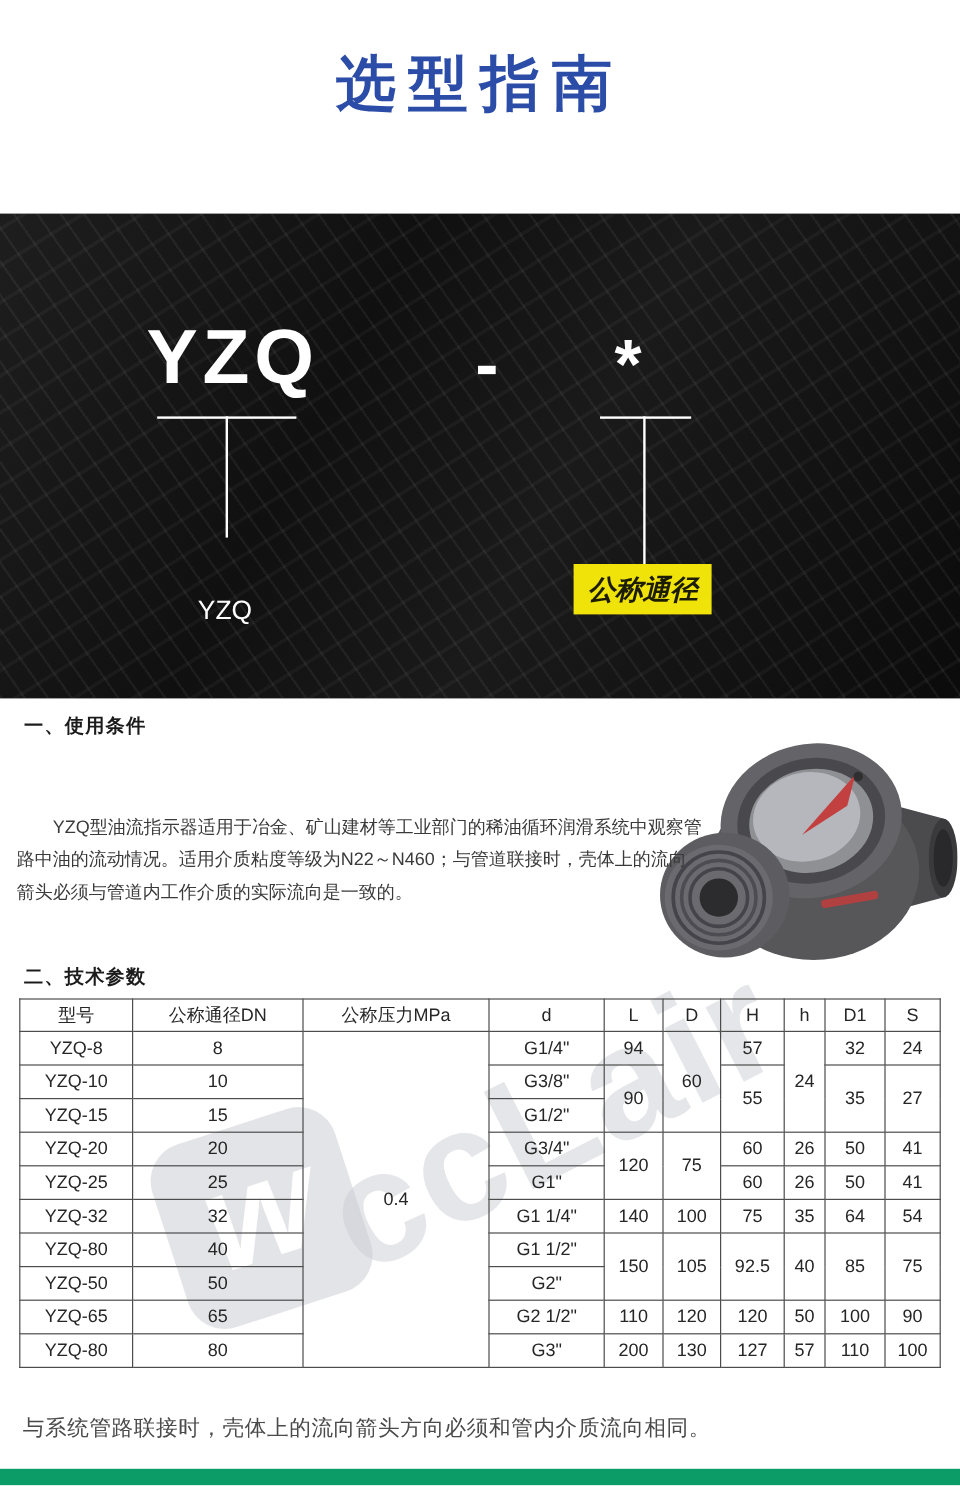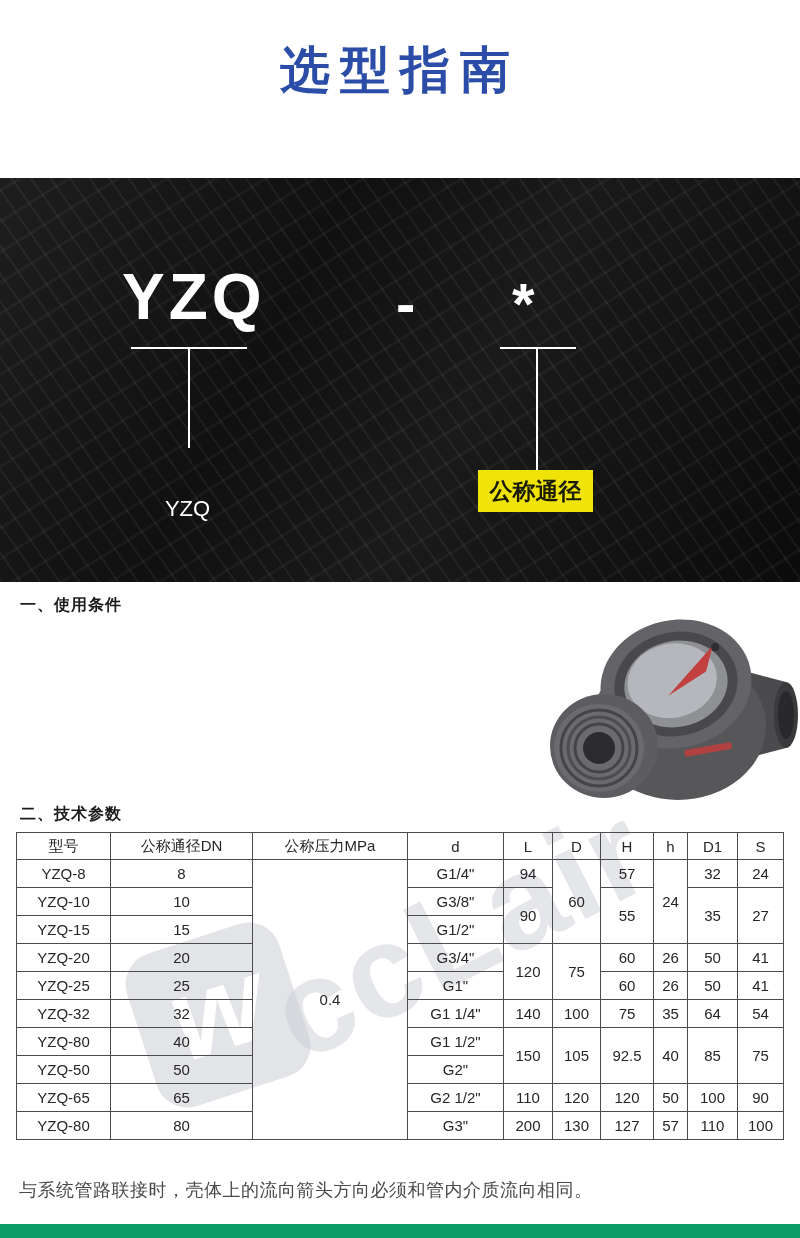--- a/index.html
+++ b/index.html
@@ -23,21 +23,21 @@
   .code-wild   { position:absolute; left:512px; top:92px; color:#fff; font-size:58px; font-weight:800; }
   .hline { position:absolute; height:2px; background:#fff; top:169px; }
   .hline.l { left:131px; width:116px; }
   .hline.r { left:500px; width:76px; }
   .vline { position:absolute; width:2px; background:#fff; top:169px; }
   .vline.l { left:188px; height:101px; }
   .vline.r { left:536px; height:123px; }
   .tag { position:absolute; background:#efe30a; color:#1c1c04; font-weight:bold; font-size:23px;
          display:flex; align-items:center; justify-content:center; }
   .tag.l { left:119px; top:270px; width:137px; height:44px; }
-  .tag.r { left:478px; top:292px; width:115px; height:42px; }
+  .tag.r { left:478px; top:292px; width:115px; height:42px;font-style:italic; }
   .sub-yzq { position:absolute; left:119px; top:318px; width:137px; text-align:center; color:#fff; font-size:22px; }
 
   
   .sec-title { position:absolute; font-size:16px; font-weight:bold; color:#1b1b1b; letter-spacing:1px; }
   .t-usage { left:20px; top:595px; }
   .t-specs { left:20px; top:804px; }
   .usage-text { position:absolute; left:14px; top:676px; width:600px; font-size:15px; line-height:27px;
                 color:#3a3a3a; white-space:pre-line; z-index:1; }
   .product { position:absolute; left:550px; top:596px; z-index:0; }
 
@@ -77,20 +77,23 @@
     <div class="code-wild">*</div>
     <div class="hline l"></div>
     <div class="vline l"></div>
     <div class="hline r"></div>
     <div class="vline r"></div>
     <div class="sub-yzq">YZQ</div>
     <div class="tag r">公称通径</div>
   </div>
 
   <div class="sec-title t-usage">一、使用条件</div>
+  <div class="usage-text">　　YZQ型油流指示器适用于冶金、矿山建材等工业部门的稀油循环润滑系统中观察管
+路中油的流动情况。适用介质粘度等级为N22～N460；与管道联接时，壳体上的流向
+箭头必须与管道内工作介质的实际流向是一致的。</div>
 
   <svg class="product" width="248" height="212" viewBox="0 0 248 212">
 
     <path d="M168 68 L236 86 L236 152 L168 170 Z" fill="#4b4b4e"></path>
     <ellipse cx="236" cy="119" rx="12" ry="33" fill="#3a3a3d"></ellipse>
     <ellipse cx="236" cy="119" rx="8" ry="24" fill="#29292c"></ellipse>
 
     <ellipse cx="128" cy="130" rx="88" ry="74" fill="#57575a"></ellipse>
 
     <g transform="rotate(-12 126 88)">

